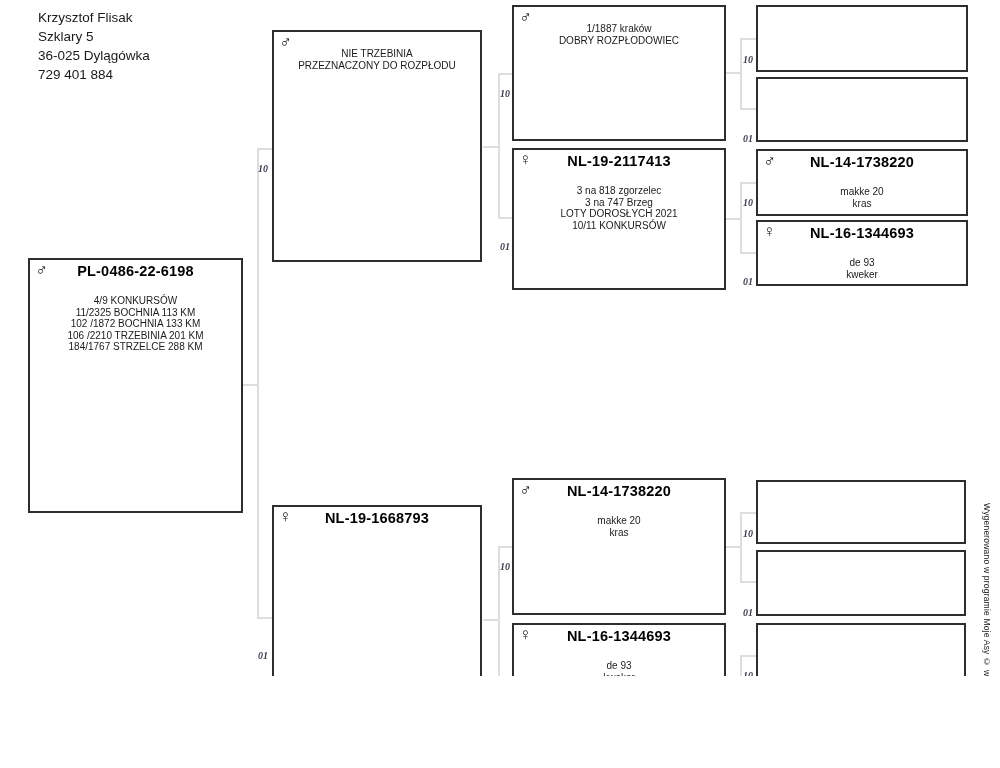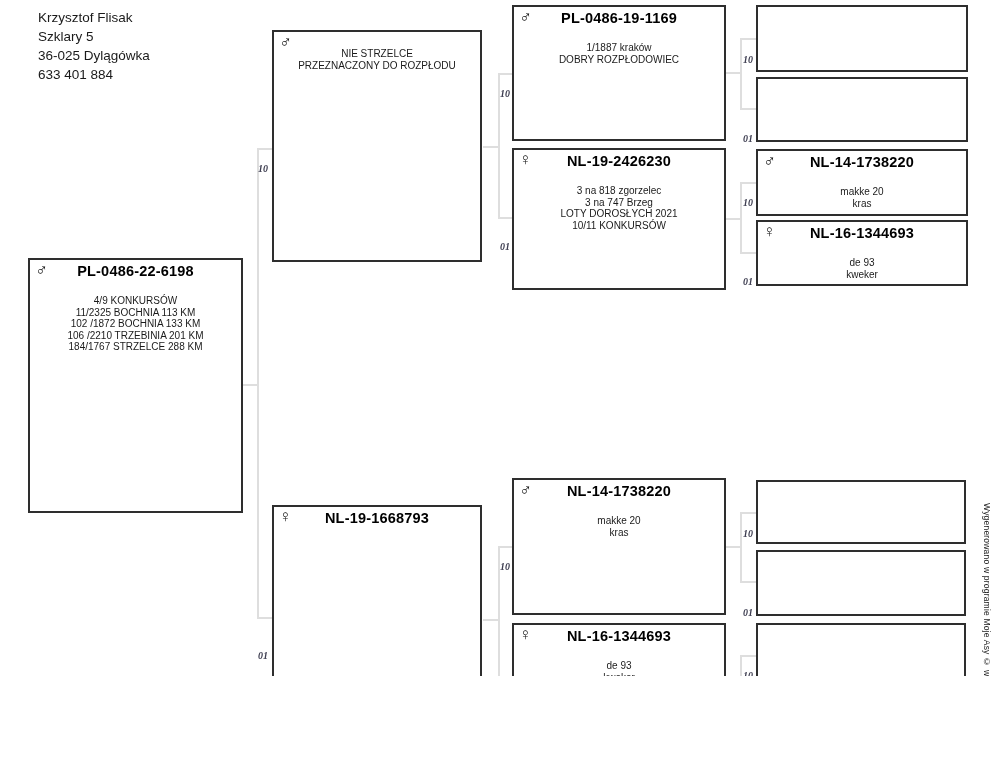--- a/index.html
+++ b/index.html
@@ -50,21 +50,21 @@
 </style>
 </head>
 <body>
 
 <div id="page">
 
   <div class="owner">
     <div>Krzysztof Flisak</div>
     <div>Szklary 5</div>
     <div>36-025 Dylągówka</div>
-    <div>633 401 884</div>
+    <div>729 401 884</div>
   </div>
 
   <div class="cl h" style="left:243px;top:384px;width:14px;"></div>
   <div class="cl v" style="left:257px;top:148px;height:471px;"></div>
   <div class="cl h" style="left:257px;top:148px;width:15px;"></div>
   <div class="cl h" style="left:257px;top:617px;width:15px;"></div>
   <div class="clabel" style="left:244px;top:133px;">10</div>
   <div class="clabel" style="left:244px;top:620px;">01</div>
 
   <div class="cl h" style="left:483px;top:146px;width:15px;"></div>
@@ -117,42 +117,41 @@
       <div class="pline">11/2325 BOCHNIA 113 KM</div>
       <div class="pline">102 /1872 BOCHNIA 133 KM</div>
       <div class="pline">106 /2210 TRZEBINIA 201 KM</div>
       <div class="pline">184/1767 STRZELCE 288 KM</div>
     </div>
   </div>
 
   <div class="node" id="n-sire">
     <span class="sex">♂</span>
     <div class="plines">
-      <div class="pline">NIE STRZELCE</div>
+      <div class="pline">NIE TRZEBINIA</div>
       <div class="pline">PRZEZNACZONY DO ROZPŁODU</div>
     </div>
   </div>
 
   <div class="node" id="n-dam">
     <span class="sex">♀</span>
     <div class="ring">NL-19-1668793</div>
   </div>
 
   <div class="node" id="n-ss">
     <span class="sex">♂</span>
-    <div class="ring">PL-0486-19-1169</div>
     <div class="plines">
       <div class="pline">1/1887 kraków</div>
       <div class="pline">DOBRY ROZPŁODOWIEC</div>
     </div>
   </div>
 
   <div class="node" id="n-sd">
     <span class="sex">♀</span>
-    <div class="ring">NL-19-2426230</div>
+    <div class="ring">NL-19-2117413</div>
     <div class="plines">
       <div class="pline">3 na 818 zgorzelec</div>
       <div class="pline">3 na 747 Brzeg</div>
       <div class="pline">LOTY DOROSŁYCH 2021</div>
       <div class="pline">10/11 KONKURSÓW</div>
     </div>
   </div>
 
   <div class="node" id="n-ds">
     <span class="sex">♂</span>

